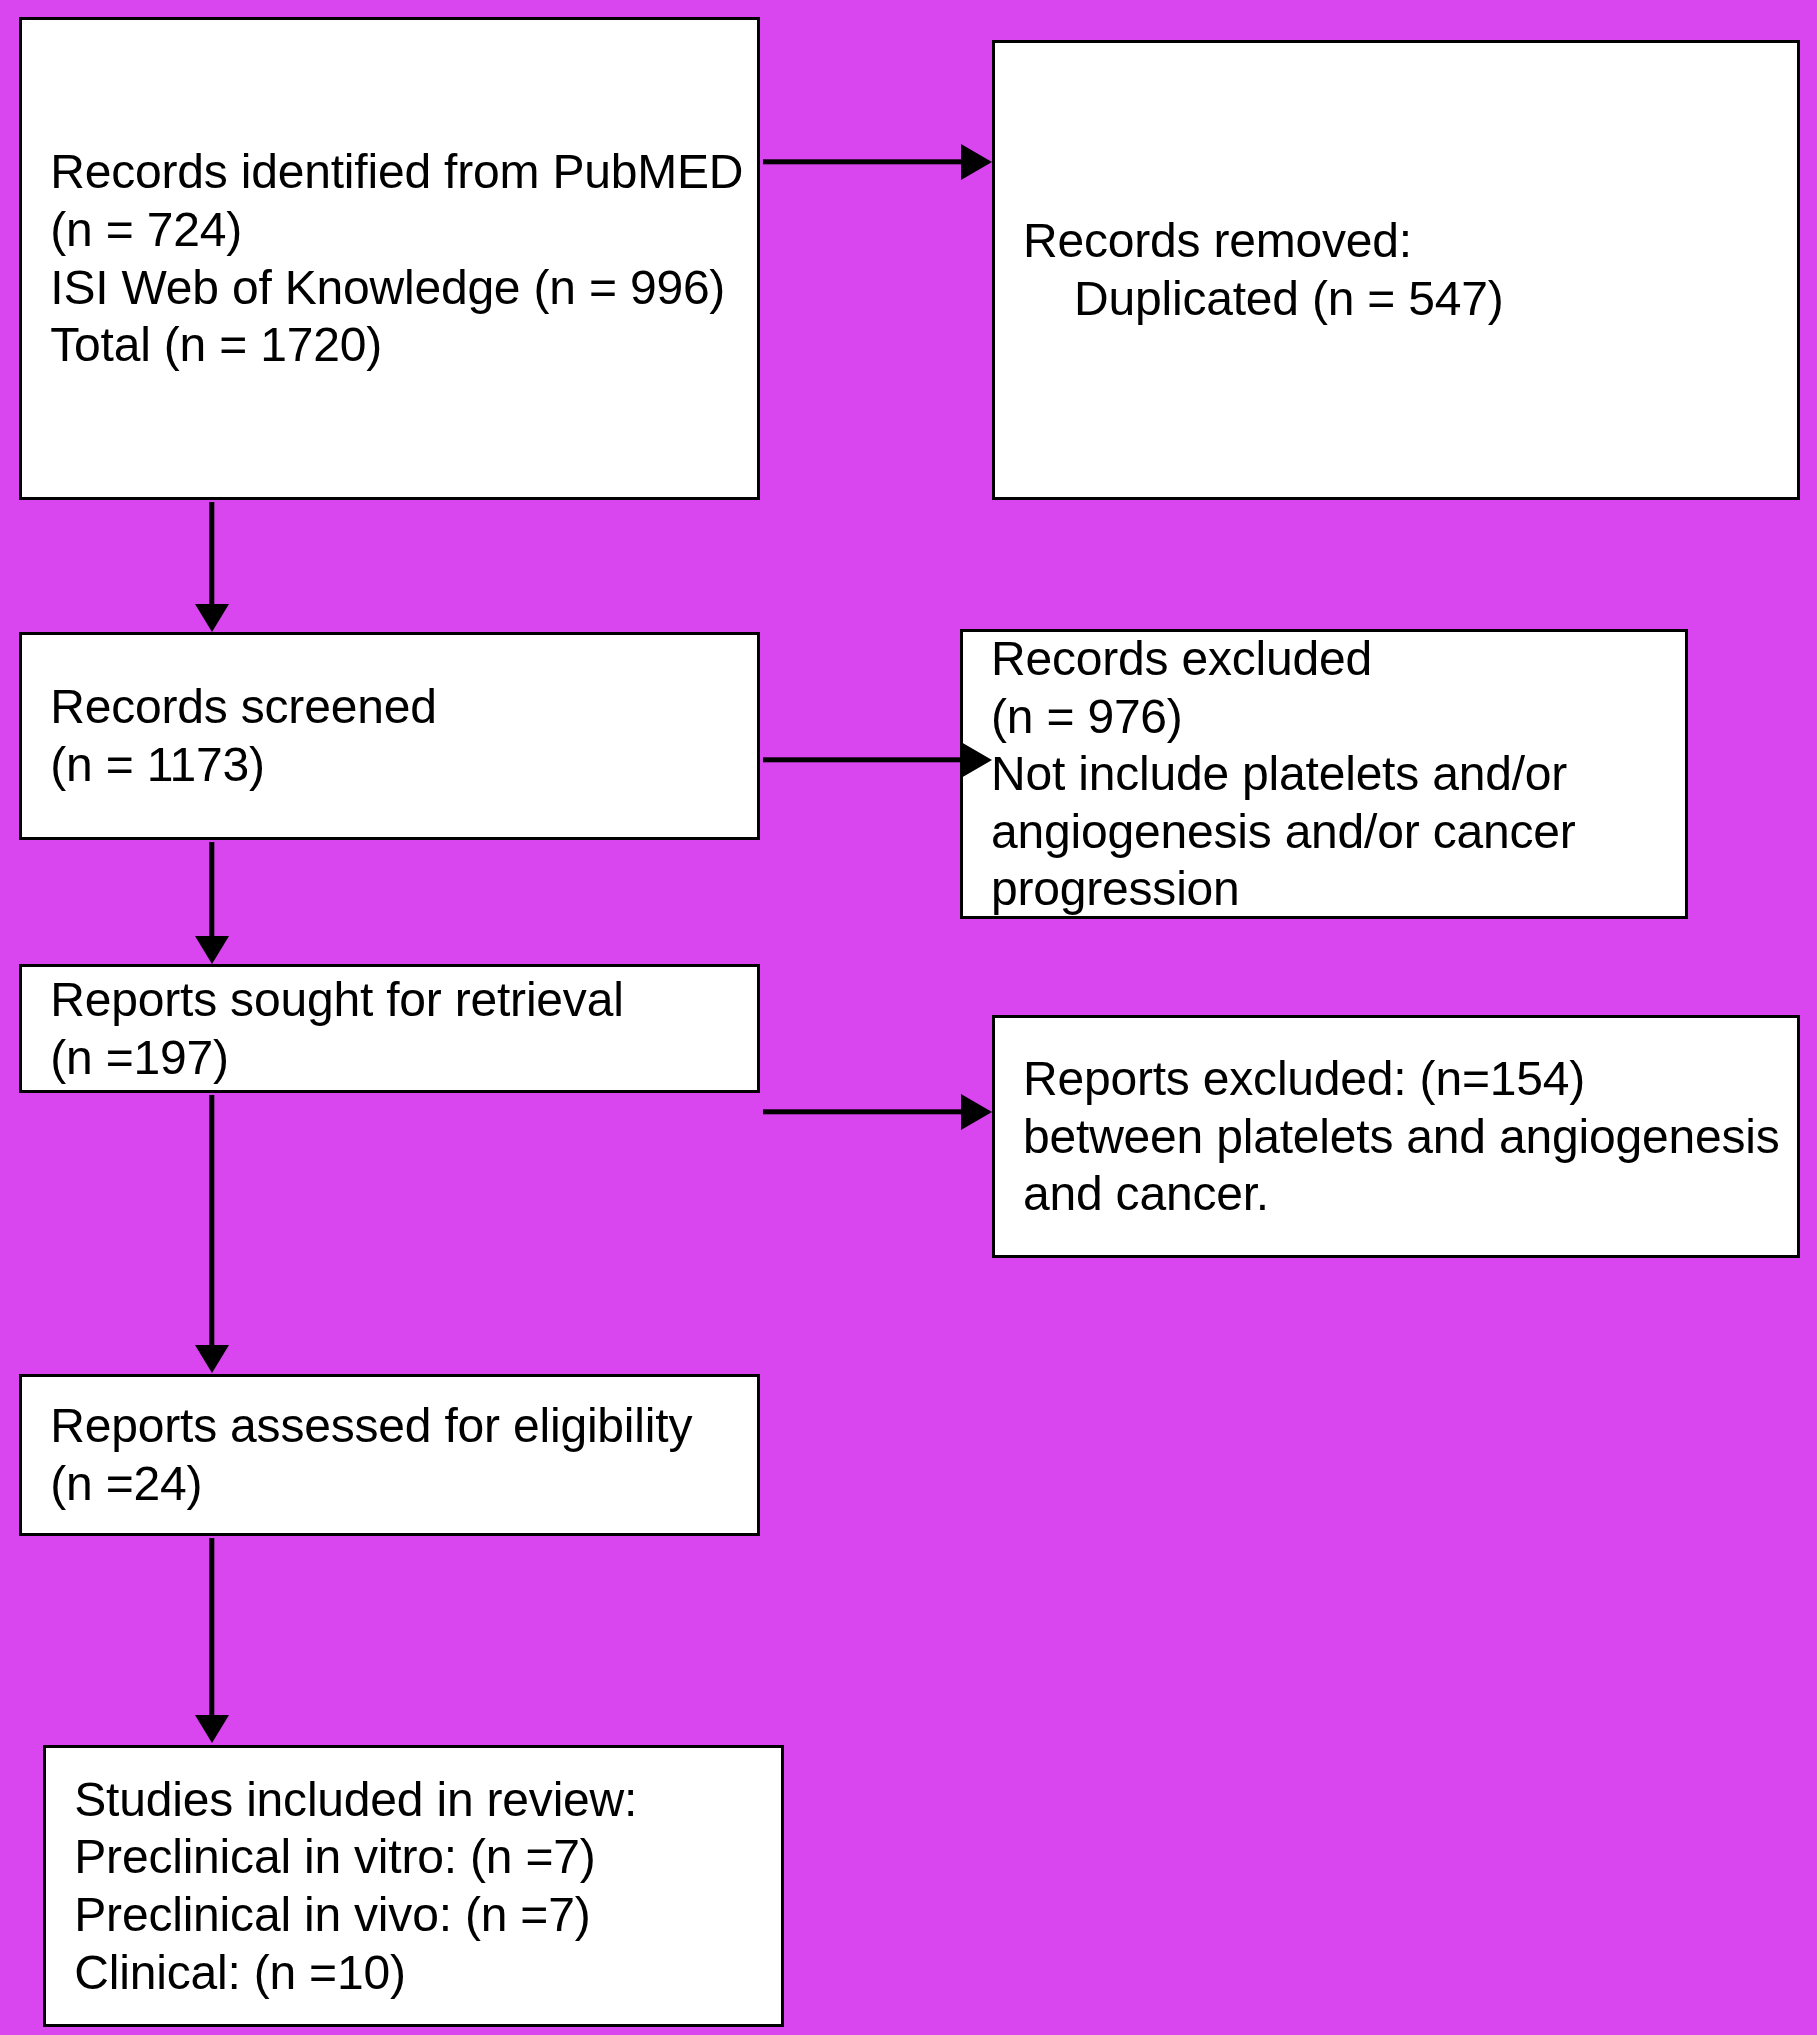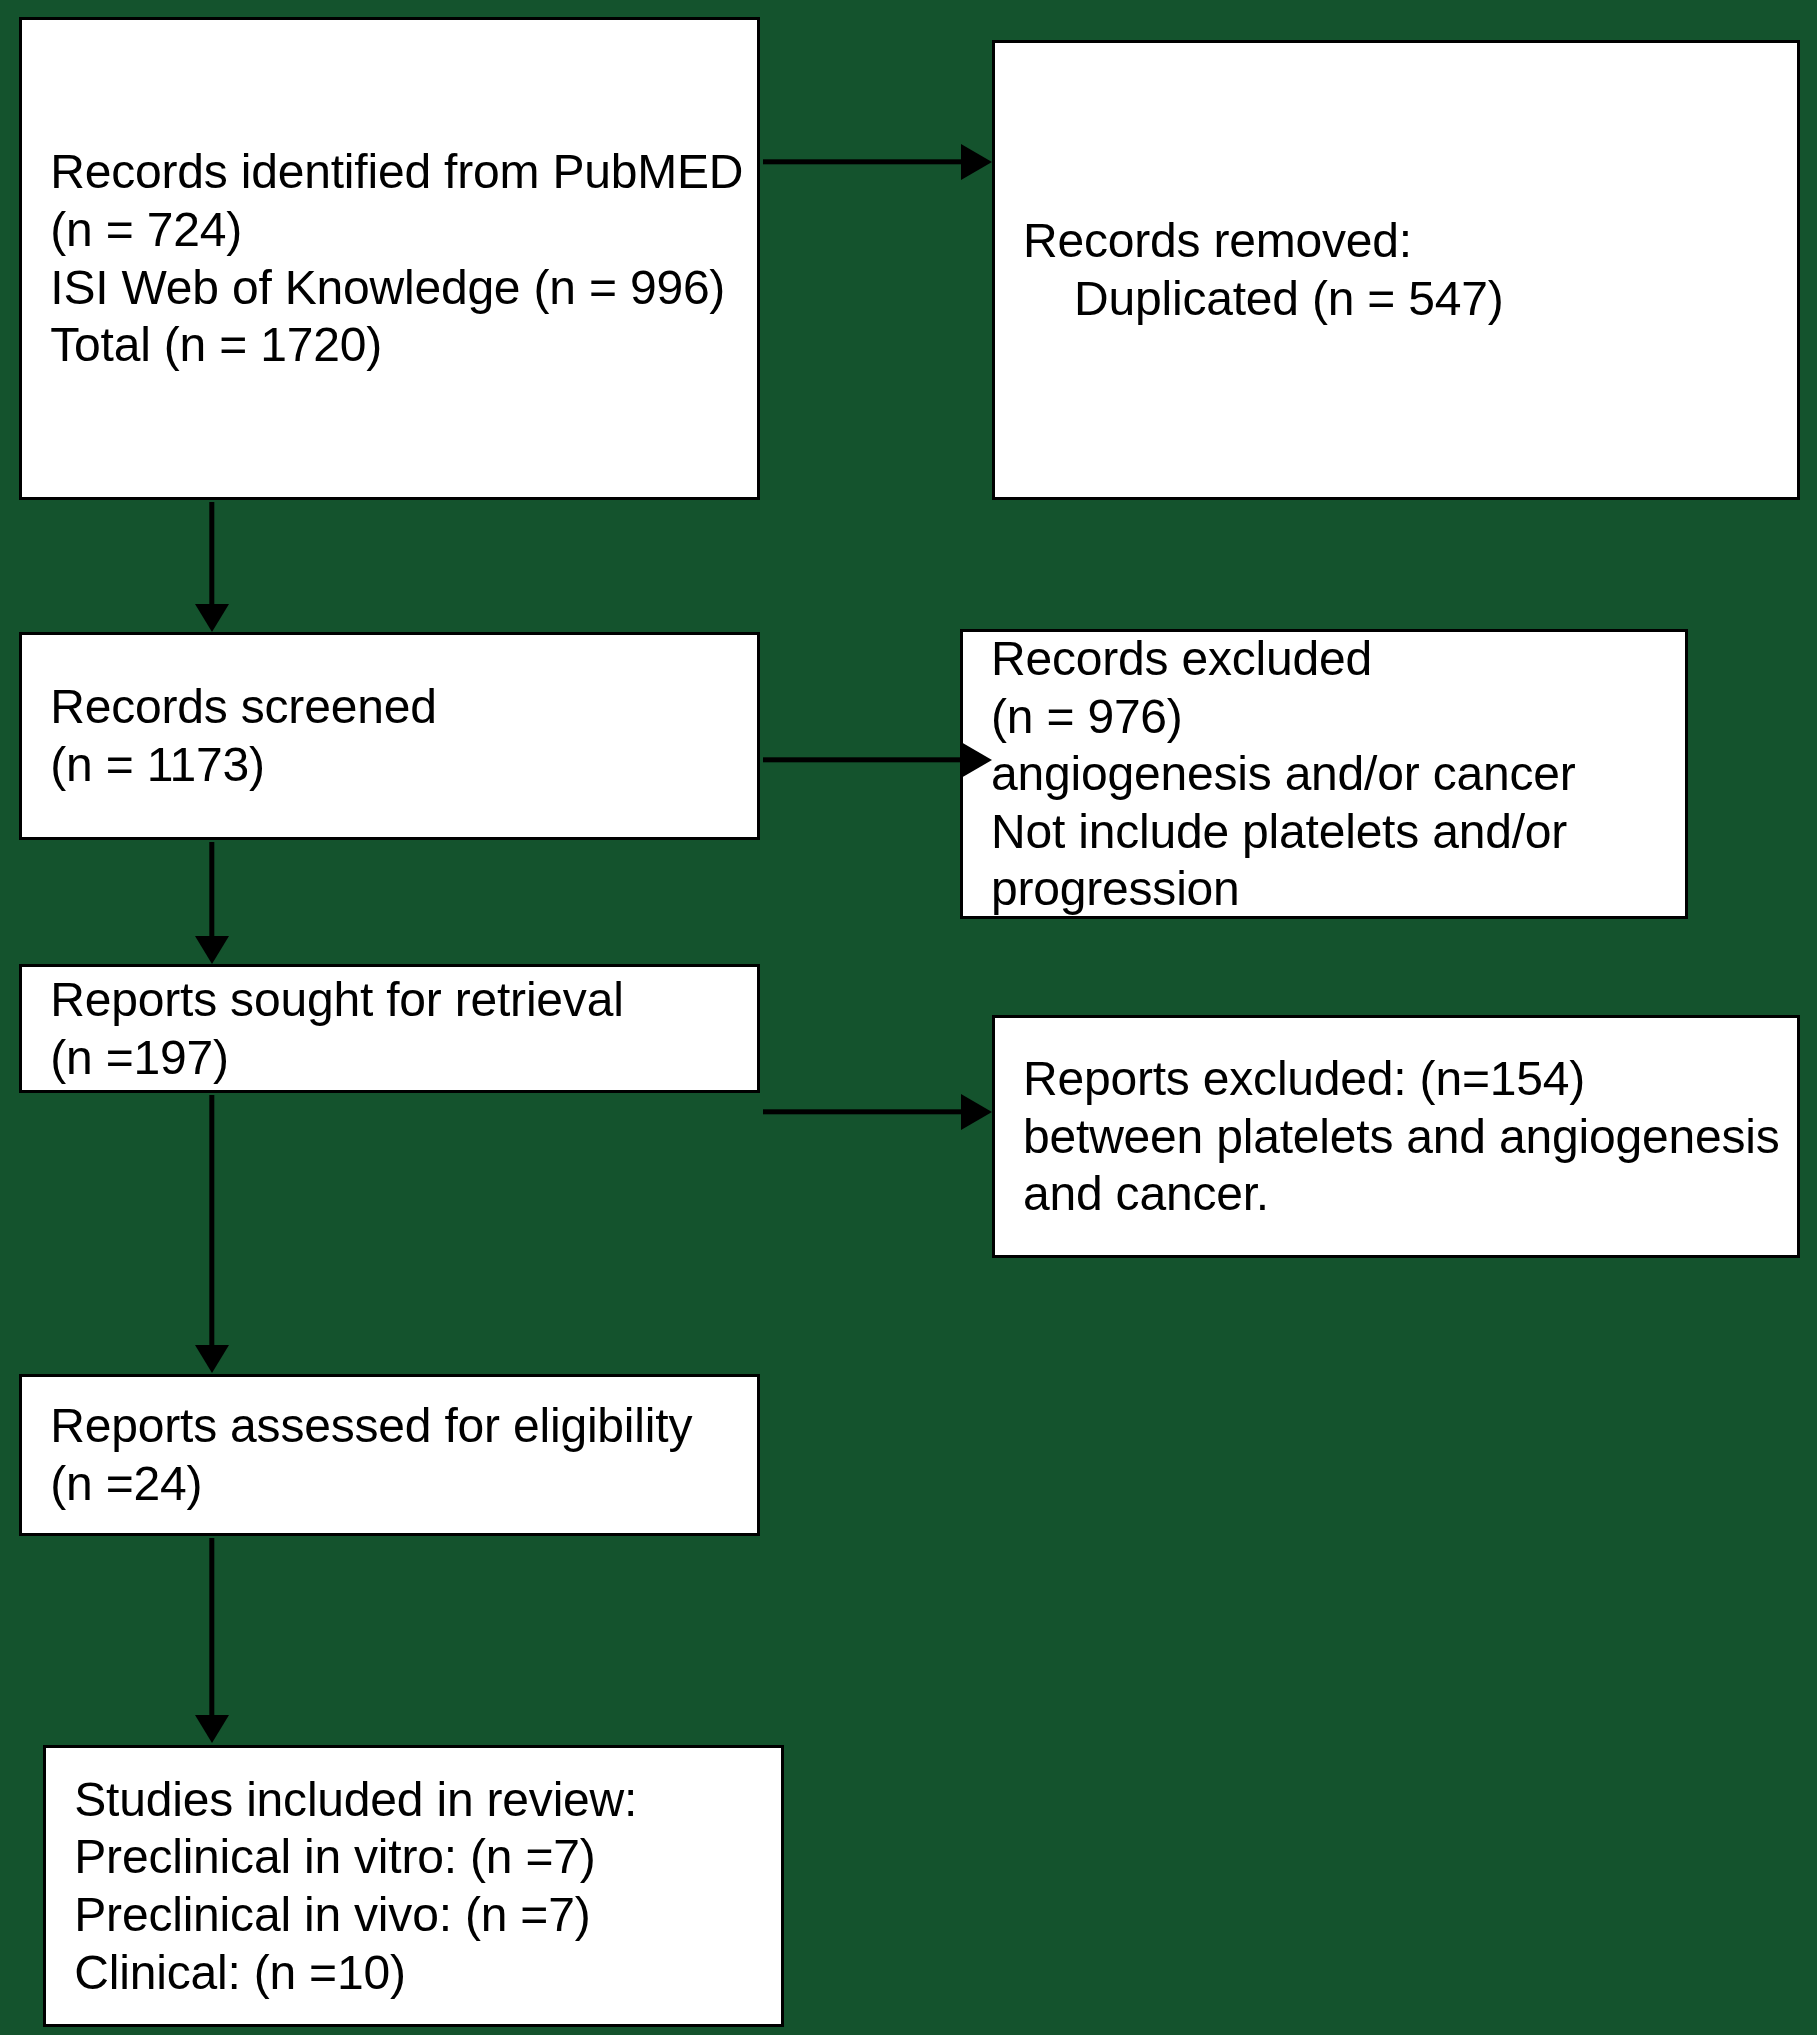--- a/index.html
+++ b/index.html
@@ -8,21 +8,21 @@
     background: #ffffff;
   }
   body {
     font-family: "Liberation Sans", "DejaVu Sans", sans-serif;
     color: #000000;
   }
   #canvas {
     position: relative;
     width: 1818px;
     height: 2035px;
-    background: #14532d;
+    background: #d946ef;
     overflow: hidden;
   }
   .pbox {
     position: absolute;
     box-sizing: border-box;
     background: #ffffff;
     border: 3.9px solid #000000;
     display: flex;
     flex-direction: column;
     justify-content: center;
@@ -117,22 +117,22 @@
     <div class="lines">
       <div class="pline">Records screened</div>
       <div class="pline">(n = 1173)</div>
     </div>
   </div>
 
   <div class="pbox" style="left:960px; top:629px; width:728px; height:290px;">
     <div class="lines">
       <div class="pline">Records excluded</div>
       <div class="pline">(n = 976)</div>
+      <div class="pline">Not include platelets and/or</div>
       <div class="pline">angiogenesis and/or cancer</div>
-      <div class="pline">Not include platelets and/or</div>
       <div class="pline">progression</div>
     </div>
   </div>
 
   <div class="arrow-h" style="left:763px; top:737px; width:229px; height:46px;">
     <div class="shaft" style="width:202px;"></div>
     <div class="head"></div>
   </div>
 
   <div class="arrow-v" style="left:189px; top:842px; width:46px; height:122px;">

